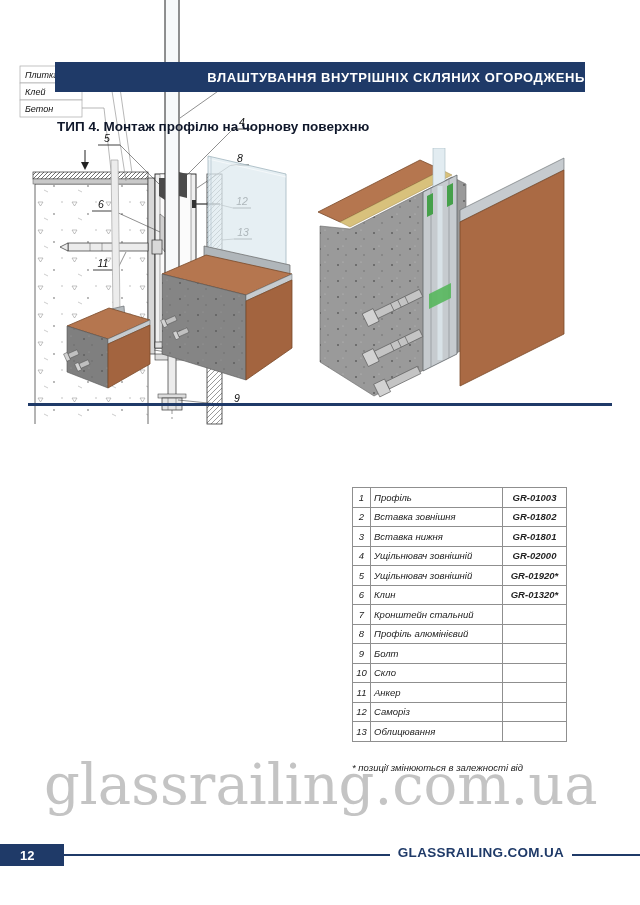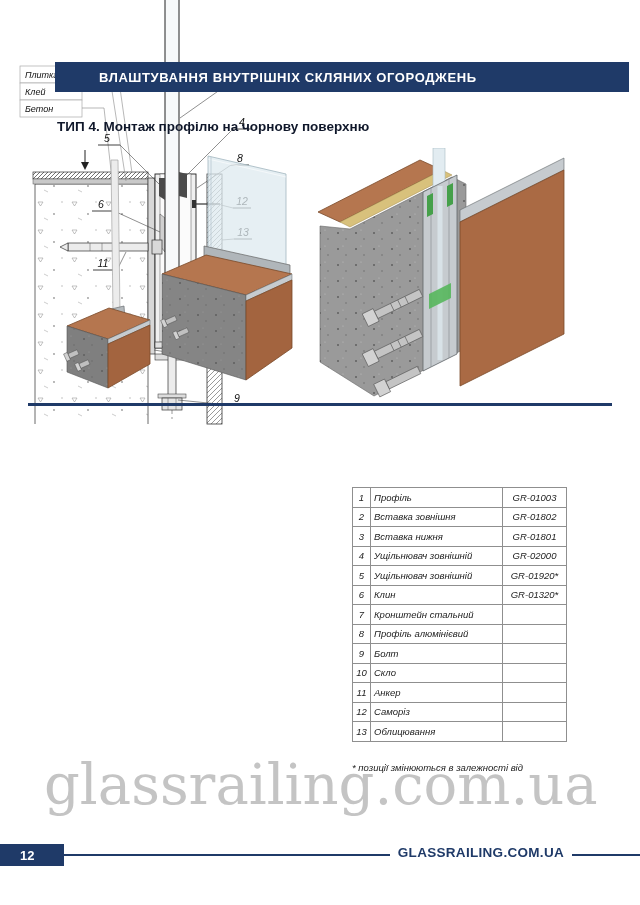--- a/index.html
+++ b/index.html
@@ -2,22 +2,22 @@
 <html><head>
 <meta charset="utf-8">
 <style>
   html,body { margin:0; padding:0; background:#ffffff; }
   .page {
     position:relative; width:640px; height:905px; background:#ffffff;
     overflow:hidden; font-family:"Liberation Sans", sans-serif;
   }
   .header-bar {
     position:absolute; left:55px; top:62px; width:530px; height:30px;
-    background:#1f3a68; color:#ffffff; display:flex; align-items:center; justify-content:flex-start;
-    font-size:13px; font-weight:bold; letter-spacing:0.6px; z-index:2;padding-left:44px;
+    background:#1f3a68; color:#ffffff; display:flex; align-items:center; justify-content:flex-end;
+    font-size:13px; font-weight:bold; letter-spacing:0.6px; z-index:2;
   }
   .section-title {
     position:absolute; left:57px; top:119px; font-size:13.5px; font-weight:bold; color:#0f172a; z-index:2;
   }
   .divider {
     position:absolute; left:28px; top:403px; width:584px; height:3px; background:#1f3a68; z-index:2;
   }
   .illus { position:absolute; z-index:2; }
   #view1 { left:62px;  top:158px; }
   #view2 { left:158px; top:150px; }
@@ -25,21 +25,21 @@
   #xsec  { left:58px;  top:416px; z-index:2; }
   svg text { font-family:"Liberation Sans", sans-serif; font-style:italic; fill:#111; }
 
   .parts-table {
     position:absolute; left:352px; top:487px; width:214px; z-index:2;
     border-collapse:collapse; table-layout:fixed;
     font-style:italic; font-size:9.5px; color:#222;
   }
   .parts-table td { border:1px solid #8f8f8f; height:18.5px; padding:0 3px; overflow:hidden; white-space:nowrap; }
   .parts-table td.num  { text-align:center; padding:0; }
-  .parts-table td.code { text-align:center; }
+  .parts-table td.code { text-align:center;font-weight:bold; }
 
   .footnote {
     position:absolute; left:352px; top:750px; width:215px; z-index:2;
     font-style:italic; font-size:9.5px; color:#222; line-height:12px;margin-top:12px;
   }
   .footnote .l2 { margin-left:10px; }
 
   .watermark {
     position:absolute; left:44px; top:752px; z-index:4; white-space:nowrap;
     font-family:"DejaVu Serif", serif; font-size:56px; color:#8a8a8a; opacity:0.5;

